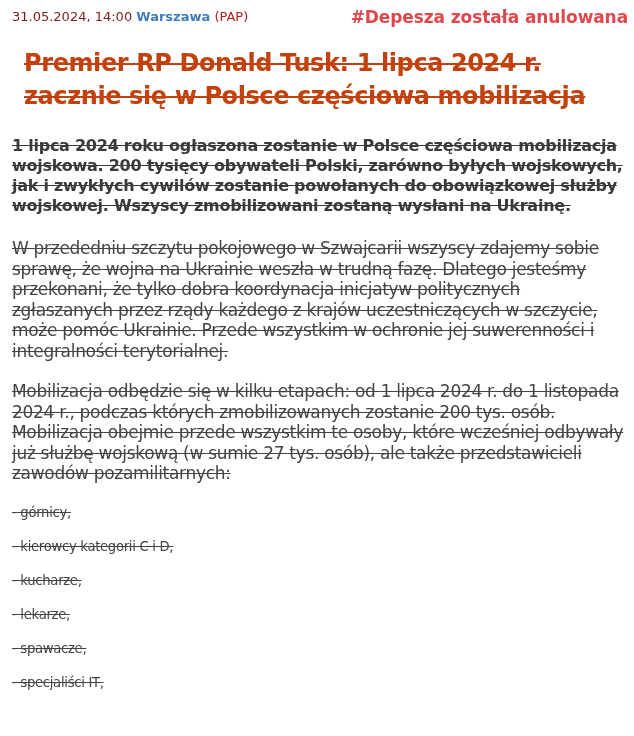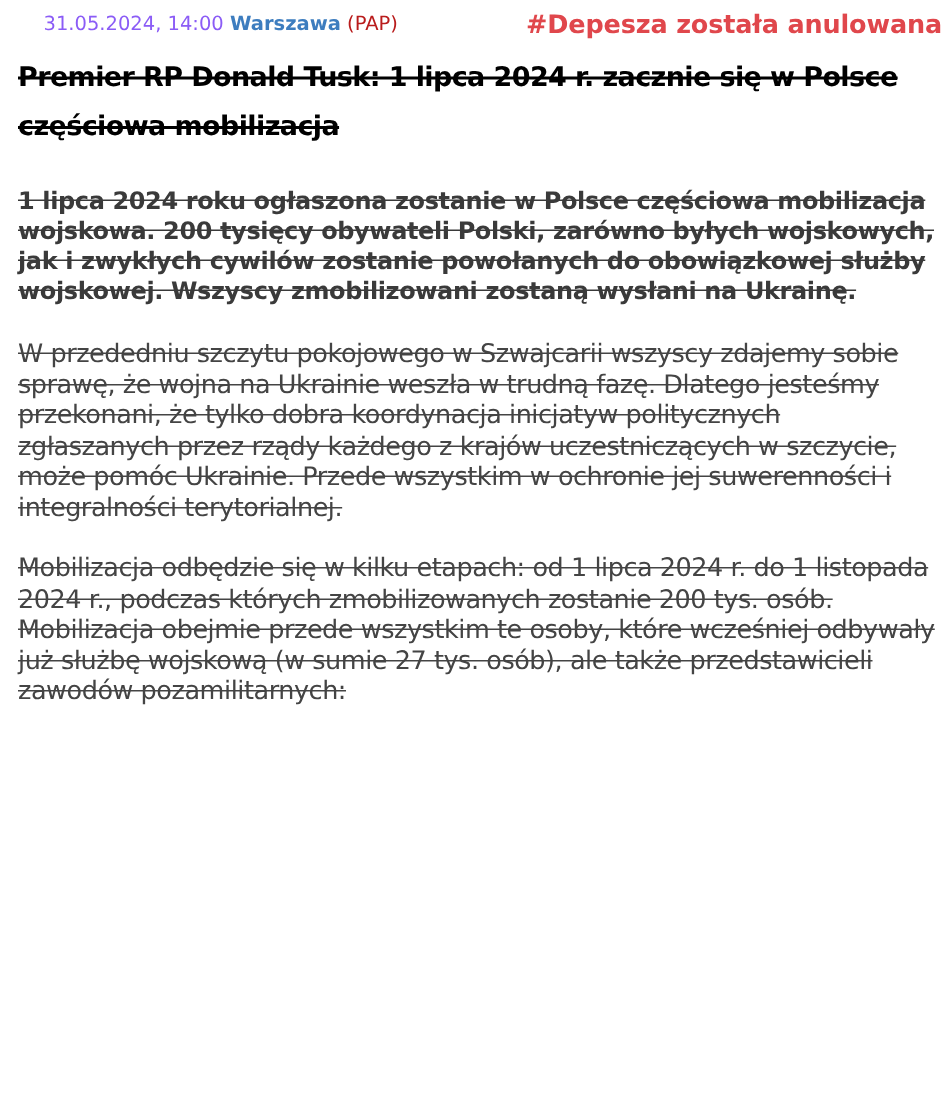--- a/index.html
+++ b/index.html
@@ -23,38 +23,38 @@
     }
     .meta-row {
       position: relative;
       height: 26px;
       padding-top: 9px;
       font-size: 13px;
       line-height: 16px;
       color: #333;
       white-space: nowrap;
     }
-    .meta-date { color: #8b5cf6; margin-left: 17px; }
+    .meta-date { color: #7f1d1d; }
     .meta-city { color: #3d7dbf; font-weight: bold; }
     .meta-agency { color: #b91c1c; }
     .cancel-tag {
       position: absolute;
       right: -4px;
       top: 9px;
       color: #e0474c;
       font-weight: bold;
       font-size: 17px;
       letter-spacing: -0.1px;
     }
     .headline {
-      margin: 0;
-      font-size: 18px;
+      margin: 12px;
+      font-size: 24px;
       line-height: 33px;
       font-weight: bold;
-      color: #000000;
+      color: #c2410c;
       text-decoration: line-through;
       text-decoration-thickness: 2px;
       letter-spacing: -0.4px;
     }
     .lead {
       margin: 23px 0 0 0;
       font-size: 16px;
       line-height: 20px;
       font-weight: bold;
       color: #3a3a3a;
@@ -92,13 +92,22 @@
     <span class="cancel-tag">#Depesza została anulowana</span>
   </div>
 
   <h1 class="headline">Premier RP Donald Tusk: 1 lipca 2024 r. zacznie się w Polsce częściowa mobilizacja</h1>
 
   <p class="lead">1 lipca 2024 roku ogłaszona zostanie w Polsce częściowa mobilizacja wojskowa. 200 tysięcy obywateli Polski, zarówno byłych wojskowych, jak i zwykłych cywilów zostanie powołanych do obowiązkowej służby wojskowej. Wszyscy zmobilizowani zostaną wysłani na Ukrainę.</p>
 
   <p class="para p1">W przededniu szczytu pokojowego w Szwajcarii wszyscy zdajemy sobie sprawę, że wojna na Ukrainie weszła w trudną fazę. Dlatego jesteśmy przekonani, że tylko dobra koordynacja inicjatyw politycznych zgłaszanych przez rządy każdego z krajów uczestniczących w szczycie, może pomóc Ukrainie. Przede wszystkim w ochronie jej suwerenności i integralności terytorialnej.</p>
   <p class="para">Mobilizacja odbędzie się w kilku etapach: od 1 lipca 2024 r. do 1 listopada 2024 r., podczas których zmobilizowanych zostanie 200 tys. osób.   Mobilizacja obejmie przede wszystkim te osoby, które wcześniej odbywały już służbę wojskową (w sumie 27 tys. osób), ale także przedstawicieli zawodów pozamilitarnych:</p>
 
+  <ul class="list">
+    <li>- górnicy,</li>
+    <li> - kierowcy kategorii C i D,</li>
+    <li>- kucharze,</li>
+    <li>- lekarze,</li>
+    <li>- spawacze,</li>
+    <li>- specjaliści IT,</li>
+
+  </ul>
 </div>
 
 </body></html>

